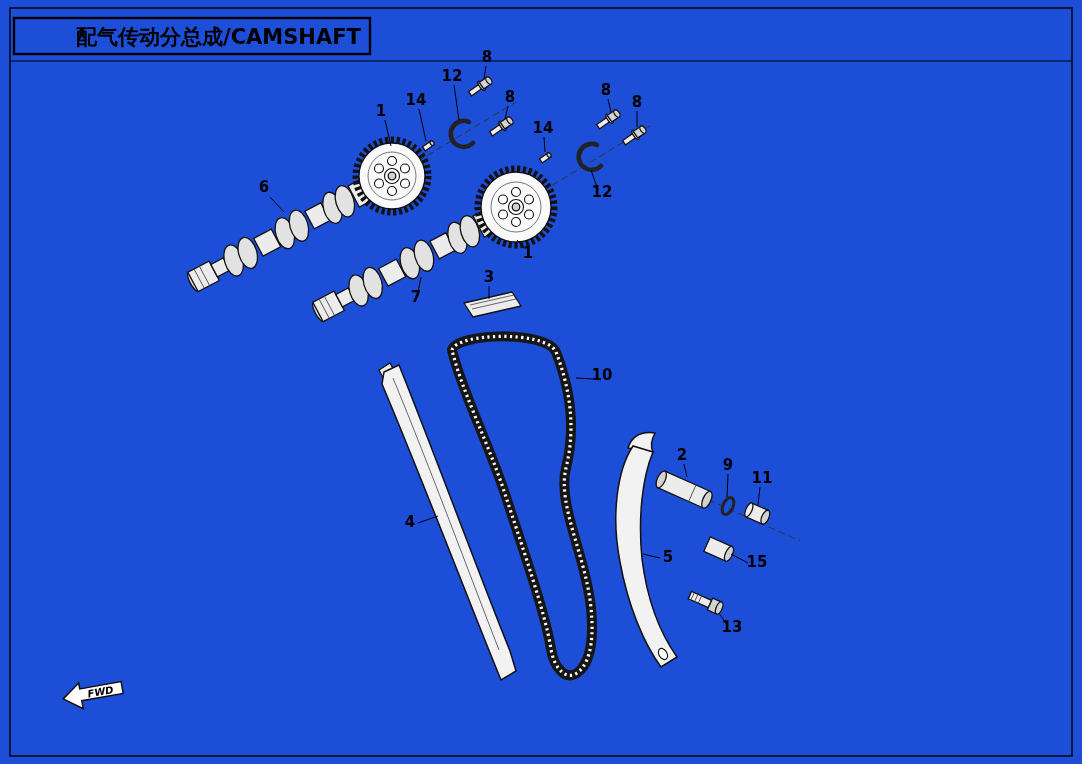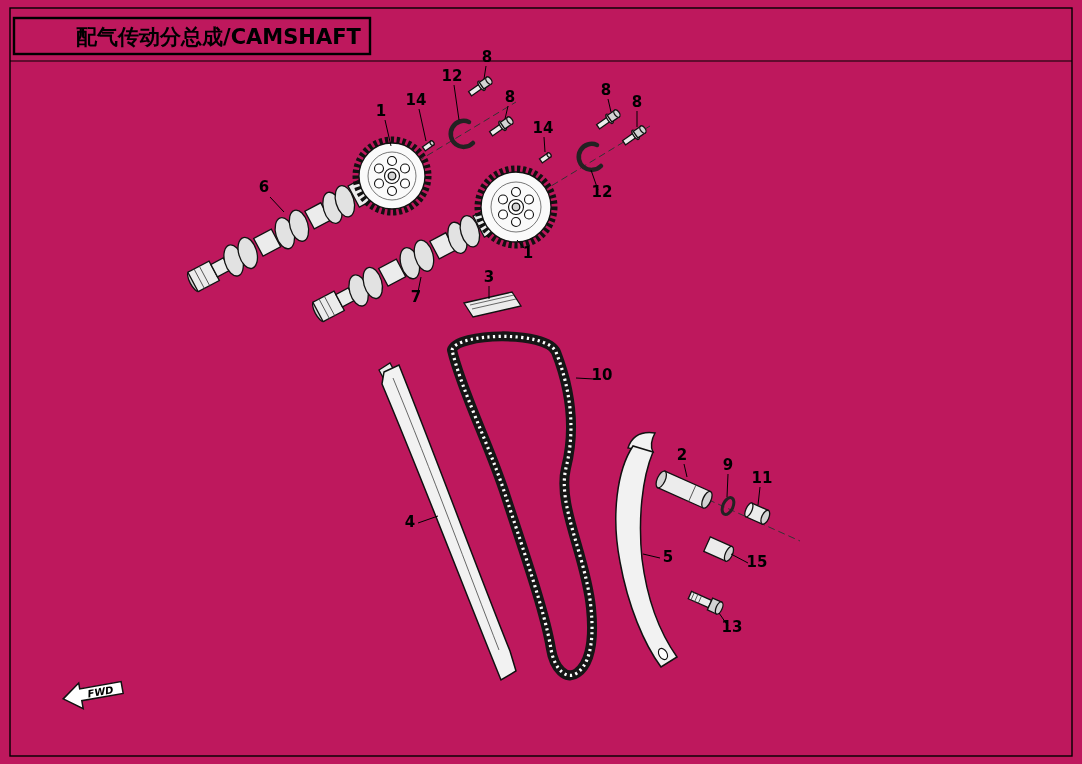--- a/index.html
+++ b/index.html
@@ -1,16 +1,16 @@
 <!DOCTYPE html>
 <html><head>
 <meta charset="utf-8">
 <style>
   html,body { margin:0; padding:0; background:#fff; }
-  .page { position:relative; width:1082px; height:764px; background:#be185d;
+  .page { position:relative; width:1082px; height:764px; background:#1d4ed8;
           font-family:"DejaVu Sans", sans-serif; }
   svg { display:block; }
 
   .frame      { fill:none; stroke:#000; stroke-width:1.4; }
   .frame-line { stroke:#000; stroke-width:1.2; }
   .title-box  { fill:none; stroke:#000; stroke-width:2.4; }
   .title-text { font-family:"DejaVu Sans", sans-serif; font-size:21px; font-weight:700; fill:#000; }
 
   .axis   { stroke:#333; stroke-width:1; stroke-dasharray:7 4; fill:none; }
   .metal      { fill:#ececec; stroke:#111; stroke-width:1.3; }

